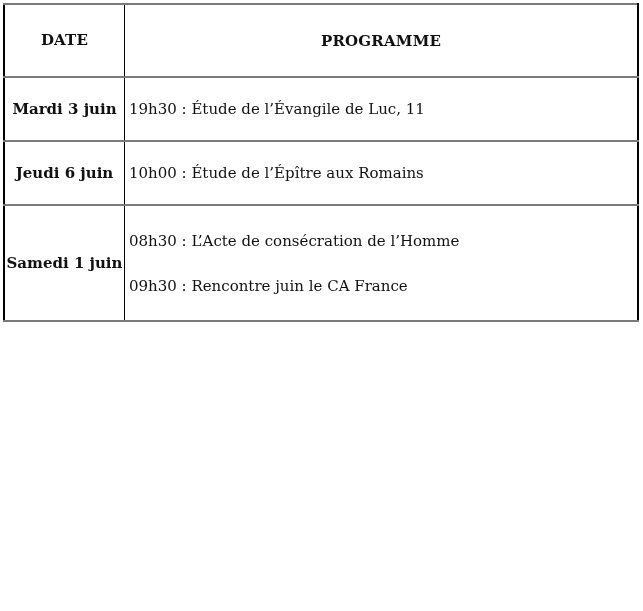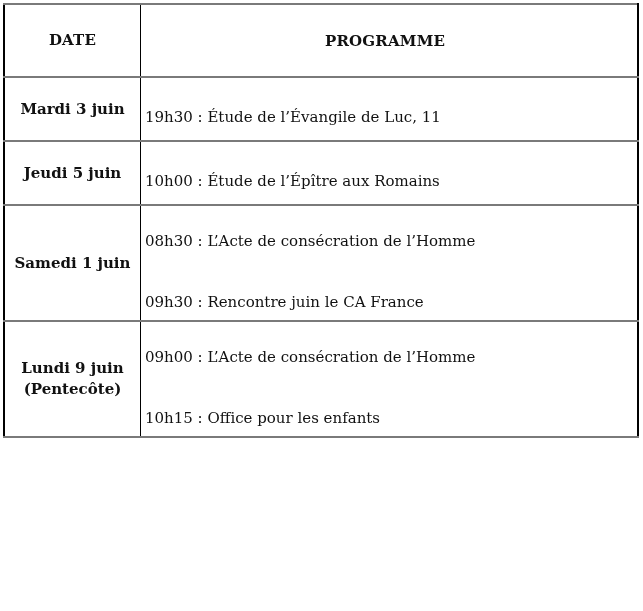--- a/index.html
+++ b/index.html
@@ -16,21 +16,21 @@
     }
     .schedule {
       position: absolute;
       left: 3px;
       top: 3px;
       width: 636px;
       border-collapse: collapse;
       table-layout: fixed;
     }
     .schedule td, .schedule th {
-      padding: 8px;
+      padding: 0;
       border-top: 2px solid #7a7a7a;
       border-bottom: 2px solid #7a7a7a;
       vertical-align: middle;
     }
     .schedule .col-date {
       width: 119px;
       border-left: 2px solid #000000;
       border-right: 1px solid #000000;
       text-align: center;
       font-weight: bold;
@@ -53,21 +53,20 @@
       font-weight: bold;
       letter-spacing: 0.2px;
     }
     .row-header { height: 73px; }
     .row-single { height: 64px; }
     .row-double { height: 116px; }
     .event-line {
       display: block;
       line-height: 20px;
       white-space: nowrap;
-      margin-top: 16px;
     }
     .event-gap {
       display: block;
       height: 25px;
     }
     .date-line {
       display: block;
       white-space: nowrap;
     }
   </style>
@@ -85,41 +84,30 @@
     <tr class="row-single">
       <td class="col-date">
         <span class="date-line">Mardi 3 juin</span>
       </td>
       <td class="col-prog">
         <span class="event-line">19h30 : Étude de l’Évangile de Luc, 11</span>
       </td>
     </tr>
     <tr class="row-single">
       <td class="col-date">
-        <span class="date-line">Jeudi 5 juin</span>
+        <span class="date-line">Jeudi 6 juin</span>
       </td>
       <td class="col-prog">
         <span class="event-line">10h00 : Étude de l’Épître aux Romains</span>
       </td>
     </tr>
     <tr class="row-double">
       <td class="col-date">
         <span class="date-line">Samedi 1 juin</span>
       </td>
       <td class="col-prog">
         <span class="event-line">08h30 : L’Acte de consécration de l’Homme</span>
         <span class="event-gap"></span>
         <span class="event-line">09h30 : Rencontre juin le CA France</span>
       </td>
     </tr>
-    <tr class="row-double">
-      <td class="col-date">
-        <span class="date-line">Lundi 9 juin</span>
-        <span class="date-line">(Pentecôte)</span>
-      </td>
-      <td class="col-prog">
-        <span class="event-line">09h00 : L’Acte de consécration de l’Homme</span>
-        <span class="event-gap"></span>
-        <span class="event-line">10h15 : Office pour les enfants</span>
-      </td>
-    </tr>
   </tbody>
 </table>
 
 </body></html>

